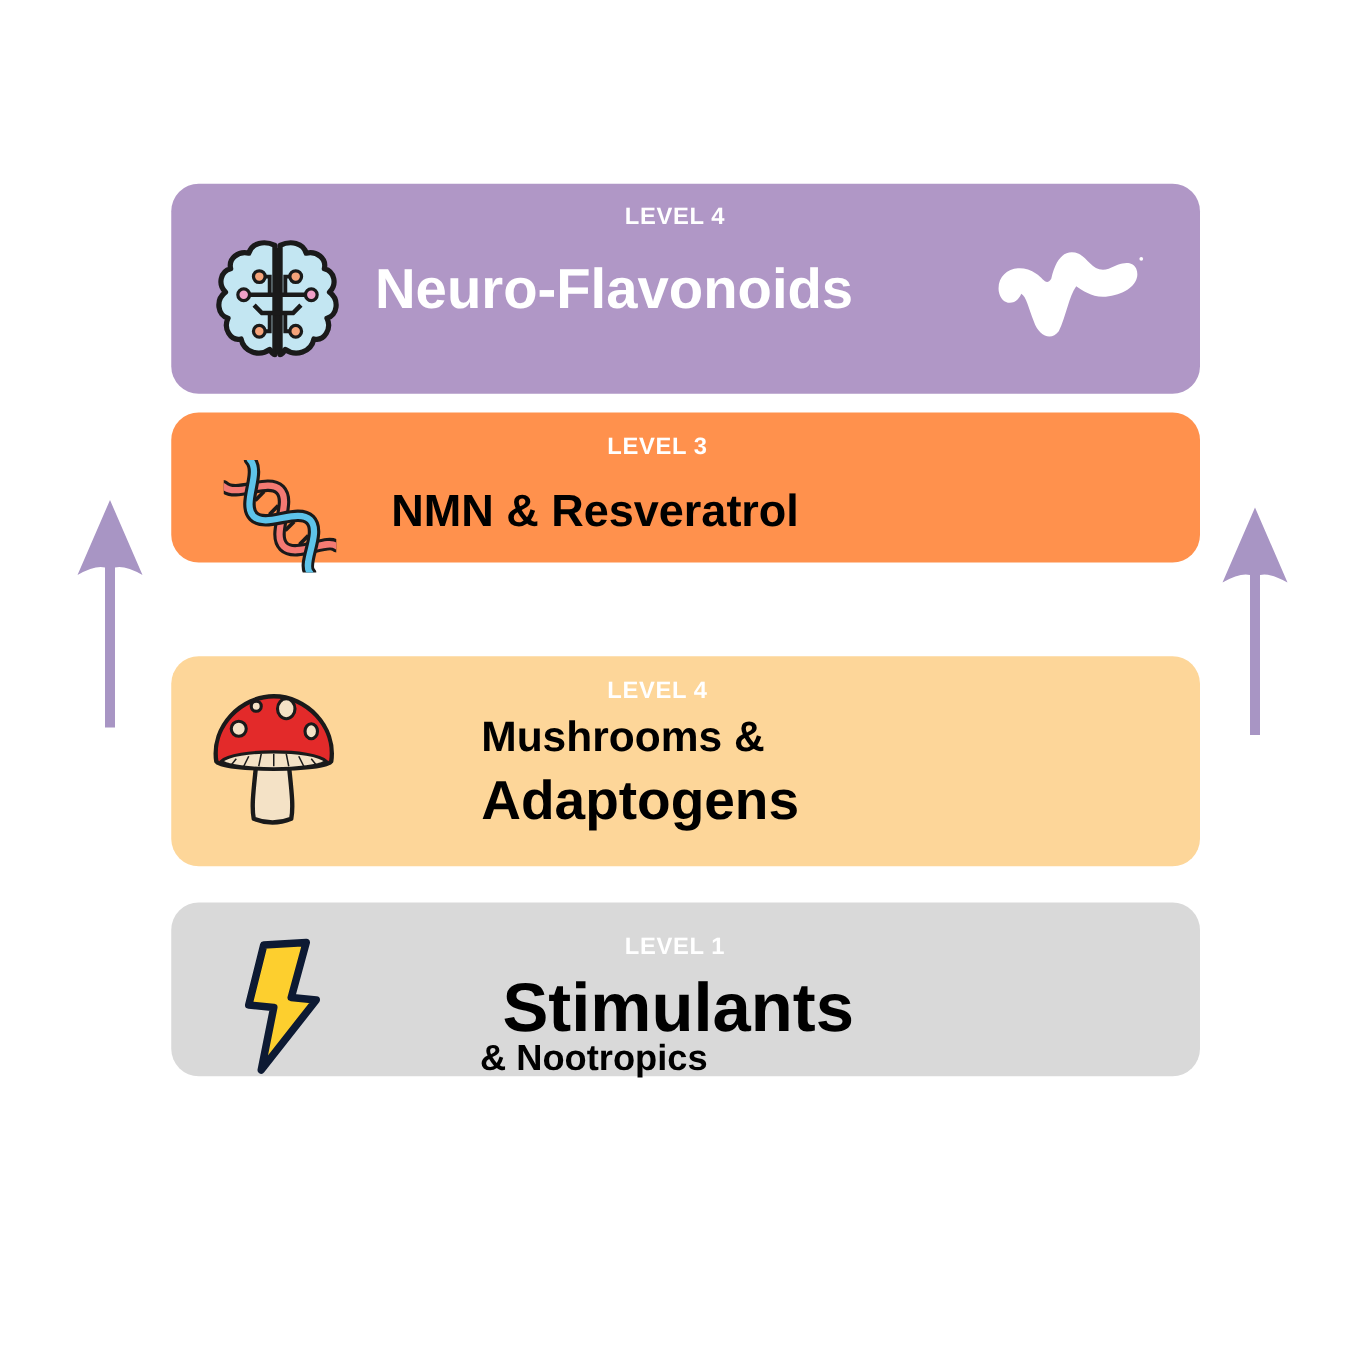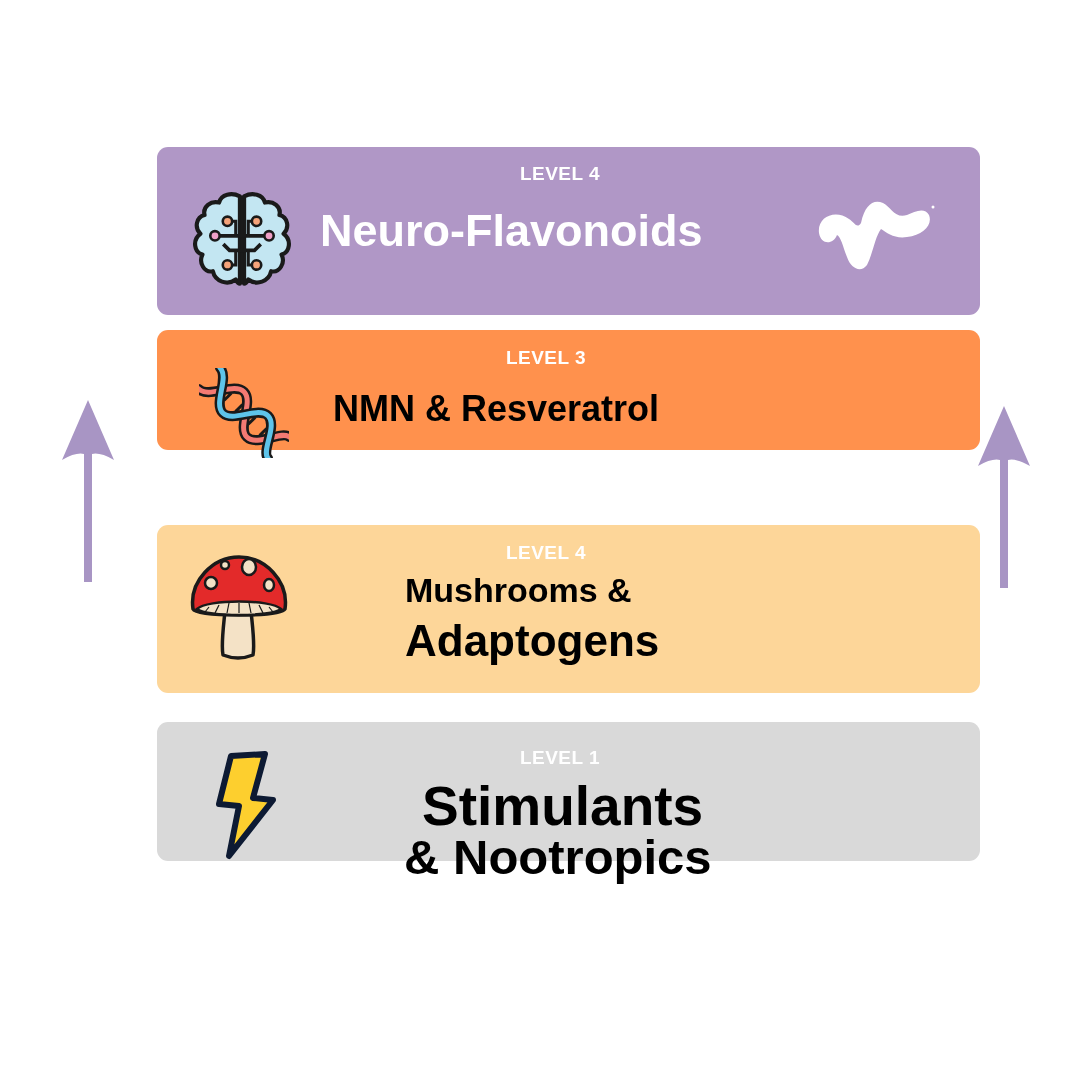--- a/index.html
+++ b/index.html
@@ -3,22 +3,21 @@
 <meta charset="utf-8">
 <style>
   html, body { margin: 0; padding: 0; }
   body {
     width: 1080px; height: 1080px; background: #ffffff;
     position: relative; overflow: hidden;
     font-family: "Liberation Sans", "DejaVu Sans", sans-serif;
   }
   .card {
     position: absolute; left: 137px; width: 823px;
-    border-radius: 11px;
-    margin-left: 20px;
+    border-radius: 22px;
   }
   .lvl {
     position: absolute; color: #ffffff; font-weight: 700;
     font-size: 19px; letter-spacing: 0.5px;
     transform: translateX(-50%); white-space: nowrap;
   }
   .title {
     position: absolute; font-weight: 700; color: #000000;
     white-space: nowrap; line-height: 1.05; text-align: right;
   }
@@ -96,17 +95,17 @@
     <ellipse cx="24" cy="32" rx="6" ry="6" fill="#f4e2c6" stroke="#1a1a1a" stroke-width="2.5"></ellipse>
     <ellipse cx="38" cy="14" rx="4" ry="4" fill="#f4e2c6" stroke="#1a1a1a" stroke-width="2.5"></ellipse>
     <ellipse cx="62" cy="16" rx="7" ry="8" fill="#f4e2c6" stroke="#1a1a1a" stroke-width="2.5"></ellipse>
     <ellipse cx="82" cy="34" rx="5" ry="6" fill="#f4e2c6" stroke="#1a1a1a" stroke-width="2.5"></ellipse>
   </svg>
 </div>
 
 <div class="card" style="top:722px;height:139px;background:#d9d9d9;">
   <span class="lvl" style="left:403px;top:25px;">LEVEL 1</span>
   <div class="title" style="left:265px;top:56px;font-size:55px;">Stimulants</div>
-  <div class="title" style="left:247px;top:110px;font-size:49px;">&amp; Nootropics</div>
+  <div class="title" style="left:247px;top:110px;font-size:29px;">&amp; Nootropics</div>
   <svg class="icon" style="left:56px;top:28px;" width="70" height="112" viewBox="0 0 70 112">
     <path d="M18 6 L52 4 L40 48 L60 50 L16 106 L26 56 L6 54 Z" fill="#fdcf2e" stroke="#0d1a33" stroke-width="6" stroke-linejoin="round"></path>
   </svg>
 </div>
 
 </body></html>

